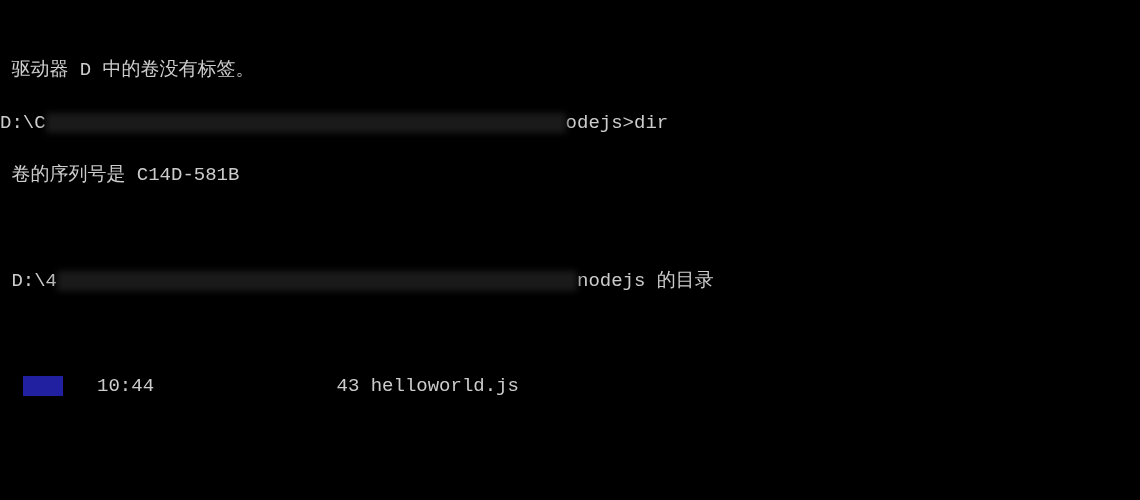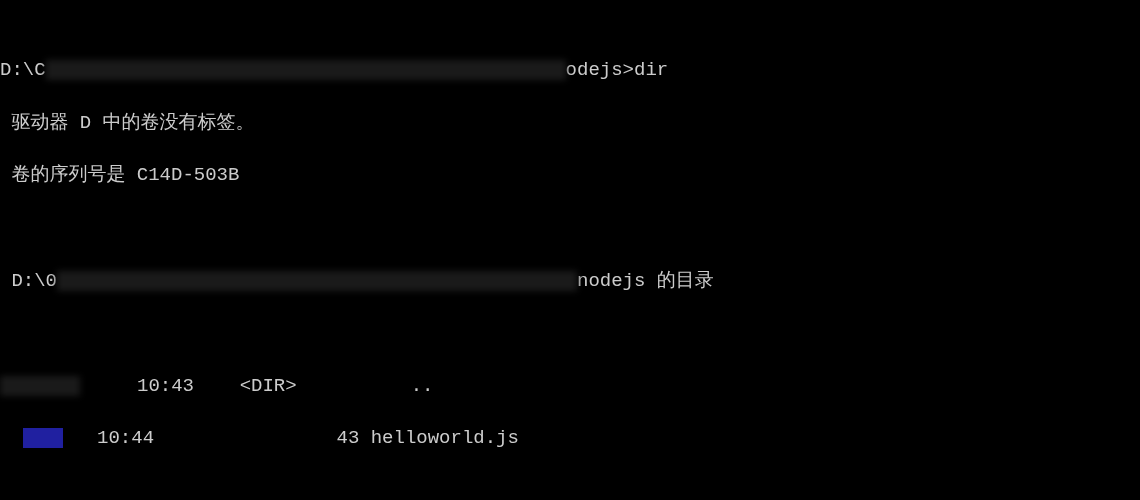--- a/index.html
+++ b/index.html
@@ -48,27 +48,26 @@
     }
     .faint {
       color: #555;
     }
   </style>
 </head>
 <body>
 
 <div class="terminal">
 
+<span class="line"> 驱动器 D 中的卷没有标签。</span>
 <span class="line"><span>D:\C</span><span class="redacted redacted-md"></span><span>odejs&gt;</span><span>dir</span></span>
-<span class="line"> 驱动器 D 中的卷没有标签。</span>
-<span class="line"> 卷的序列号是 C14D-503B</span>
+<span class="line"> 卷的序列号是 C14D-581B</span>
 <span class="line"> </span>
-<span class="line"> <span>D:\0</span><span class="redacted redacted-md"></span><span>nodejs 的目录</span></span>
+<span class="line"> <span>D:\4</span><span class="redacted redacted-md"></span><span>nodejs 的目录</span></span>
 <span class="line"> </span>
-<span class="line"><span class="redacted redacted-sm"></span>     <span>10:43</span>    <span>&lt;DIR&gt;</span>          <span>..</span></span>
 <span class="line"><span class="faint">  </span><span class="blue-block"></span>   <span>10:44</span>                <span>43</span> <span>helloworld.js</span></span>
 
 
 
 
 
 
 
 
 </div>

